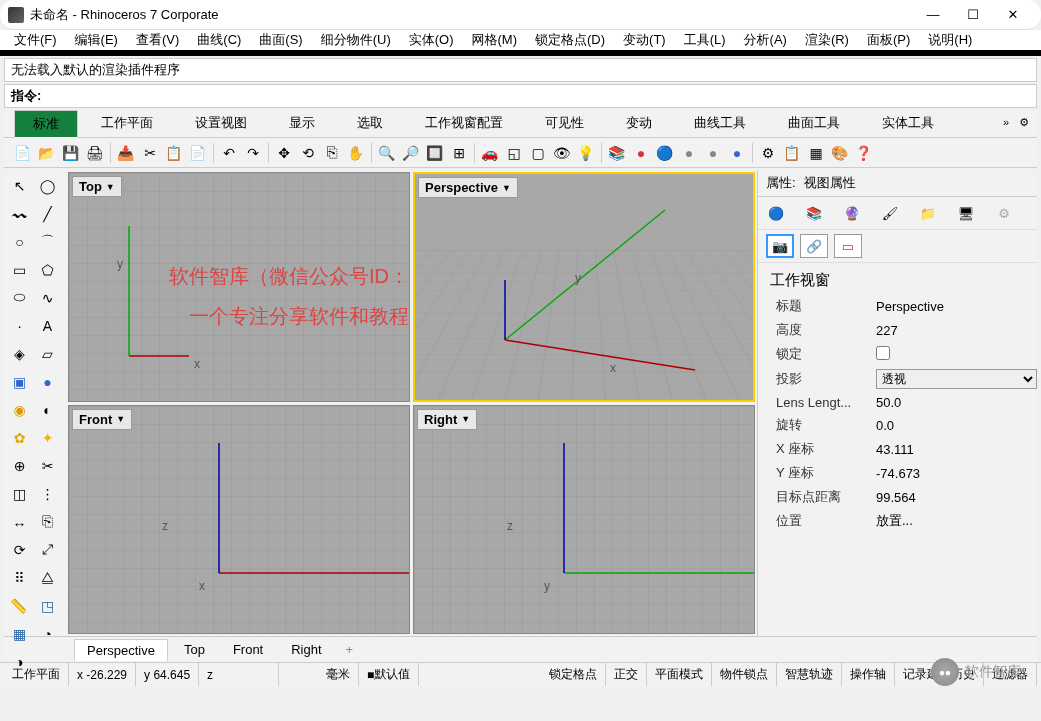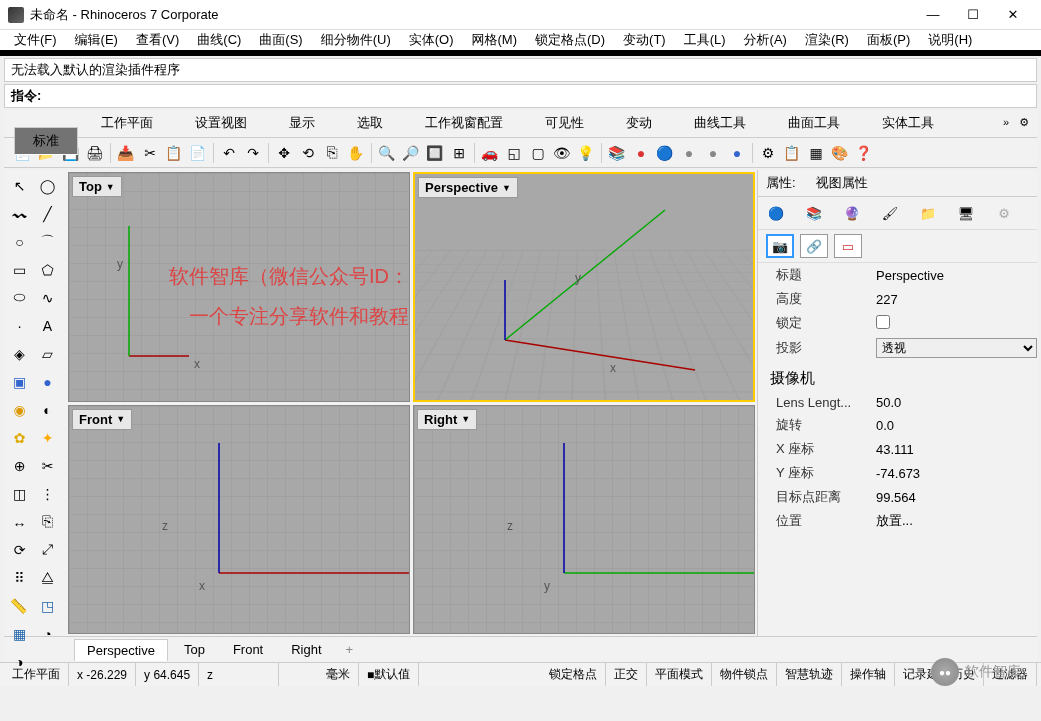--- a/index.html
+++ b/index.html
@@ -1,51 +1,51 @@
 <!DOCTYPE html>
 <html><head>
 <meta charset="utf-8">
 <style>
 * { margin:0; padding:0; box-sizing:border-box; font-family:"Microsoft YaHei",Arial,sans-serif; }
 body { background:#f0f0f0; width:1041px; height:721px; overflow:hidden; position:relative; }
-.titlebar { height:30px; background:#fff; display:flex; align-items:center; padding:0 8px; border-bottom:1px solid #ddd; }
+.titlebar { height:30px; background:#fff; display:flex; align-items:center; padding:0 8px; border-bottom:1px solid #ddd;border-radius:14px; }
 .titlebar .logo { width:16px; height:16px; background:linear-gradient(135deg,#333,#666); margin-right:6px; border-radius:2px; }
 .titlebar .title { flex:1; font-size:13px; color:#000; }
 .winbtns { display:flex; gap:0; }
 .winbtn { width:40px; height:28px; display:flex; align-items:center; justify-content:center; font-size:13px; cursor:pointer; }
 .menubar { height:26px; background:#fff; display:flex; align-items:center; padding:0 6px; border-bottom:6px solid #000000; gap:2px; }
 .menuitem { padding:2px 8px; font-size:13px; cursor:pointer; }
 .msgbar { height:24px; background:#fff; border:1px solid #ccc; margin:2px 4px 0; padding:2px 6px; font-size:13px; }
 .cmdbar { height:24px; background:#fff; border:1px solid #ccc; margin:2px 4px; padding:2px 6px; font-size:13px; display:flex; align-items:center; }
 .cmdbar .lbl { font-weight:bold; margin-right:4px; }
 .cmdbar input { border:none; outline:none; flex:1; font-size:13px; }
 .tabbar { height:28px; background:#f2f2f2; display:flex; align-items:flex-end; padding:0 10px; border-bottom:1px solid #ccc; margin:2px 4px 0; position:relative; }
 .tab { padding:4px 18px; font-size:13px; cursor:pointer; border:1px solid transparent; margin-right:4px; }
-.tab.active { background:#737373; border:1px solid #ccc; border-bottom:1px solid #fff; position:relative; top:18px; }
+.tab.active { background:#15803d; border:1px solid #ccc; border-bottom:1px solid #fff; position:relative; top:1px; }
 .tabright { position:absolute; right:4px; top:4px; display:flex; gap:2px; font-size:11px; }
 .tabright div { padding:2px 4px; cursor:pointer; }
 .toolbar { height:30px; background:#f2f2f2; display:flex; align-items:center; padding:2px 8px; gap:2px; border-bottom:1px solid #ccc; margin:0 4px; }
 .tbtn { width:22px; height:22px; display:flex; align-items:center; justify-content:center; cursor:pointer; border-radius:2px; font-size:14px; }
 .tsep { width:1px; height:20px; background:#ccc; margin:0 2px; }
 .maincontent { display:flex; height:466px; margin:2px 4px 0; }
 .lefttools { width:62px; background:#f2f2f2; display:flex; flex-wrap:wrap; align-content:flex-start; padding:2px; gap:1px; }
 .lefttools .tbtn { width:27px; height:27px; }
 .viewports { flex:1; display:grid; grid-template-columns:1fr 1fr; grid-template-rows:1fr 1fr; gap:3px; padding:2px; background:#f2f2f2; }
 .vp { background:#a8a8a8; position:relative; overflow:hidden; border:1px solid #888; }
 .vp.active { border:2px solid #fc0; }
 .vplabel { position:absolute; top:3px; left:3px; background:#e8e8e8; padding:2px 6px; font-size:13px; display:flex; align-items:center; gap:4px; cursor:pointer; border:1px solid #999; }
 .vplabel .dd { font-size:9px; }
 .gridbg { position:absolute; inset:0; background-image:
  linear-gradient(#999 1px,transparent 1px),
  linear-gradient(90deg,#999 1px,transparent 1px);
  background-size:18px 18px; opacity:0.5; }
 .axis { position:absolute; }
 .watermark { position:absolute; color:#d44; font-size:20px; text-align:center; white-space:nowrap; z-index:5; pointer-events:none; }
 .rightpanel { width:280px; background:#f2f2f2; border-left:1px solid #ccc; display:flex; flex-direction:column; font-size:13px; }
-.rphead { display:flex; align-items:center; padding:4px 8px; border-bottom:1px solid #ccc; gap:20px; }
+.rphead { display:flex; align-items:center; padding:4px 8px; border-bottom:1px solid #ccc; gap:8px; }
 .rptoolrow { display:flex; padding:6px 8px; gap:18px; border-bottom:1px solid #ddd; }
 .rpicon { width:20px; height:20px; cursor:pointer; display:flex; align-items:center; justify-content:center; }
 .rptabs { display:flex; padding:4px 8px; gap:6px; border-bottom:1px solid #ddd; }
 .rptab { width:28px; height:24px; border:1px solid #999; display:flex; align-items:center; justify-content:center; cursor:pointer; background:#fff; }
 .rptab.active { border:2px solid #39f; }
 .rpsection { padding:8px 12px 4px; font-size:15px; }
 .rprow { display:flex; align-items:center; padding:3px 0 3px 18px; }
 .rprow .rlab { width:100px; font-size:13px; color:#333; }
 .rprow .rval { flex:1; font-size:13px; }
 .rprow select { width:100%; border:1px solid #999; padding:1px; font-size:12px; }
@@ -274,37 +274,37 @@
       <div class="rpicon">🖥</div>
       <div class="rpicon" style="color:#aaa">⚙</div>
     </div>
     <div class="rptabs">
       <div class="rptab active">📷</div>
       <div class="rptab">🔗</div>
       <div class="rptab">
           <span style="color:#c33">▭</span>
         </div>
     </div>
+    <div class="rpsection">工作视窗</div>
     <div class="rprow">
         <div class="rlab">标题</div>
         <div class="rval">Perspective</div>
       </div>
     <div class="rprow">
         <div class="rlab">高度</div>
         <div class="rval">227</div>
       </div>
     <div class="rprow">
         <div class="rlab">锁定</div>
         <div class="rval"><input type="checkbox" style=""></div>
       </div>
     <div class="rprow">
         <div class="rlab">投影</div>
         <div class="rval"><select><option>透视</option></select></div>
       </div>
-    <div class="rpsection">摄像机</div>
     <div class="rprow">
         <div class="rlab">Lens Lengt...</div>
         <div class="rval">50.0</div>
       </div>
     <div class="rprow">
         <div class="rlab">旋转</div>
         <div class="rval">0.0</div>
       </div>
     <div class="rprow">
         <div class="rlab">X 座标</div>

